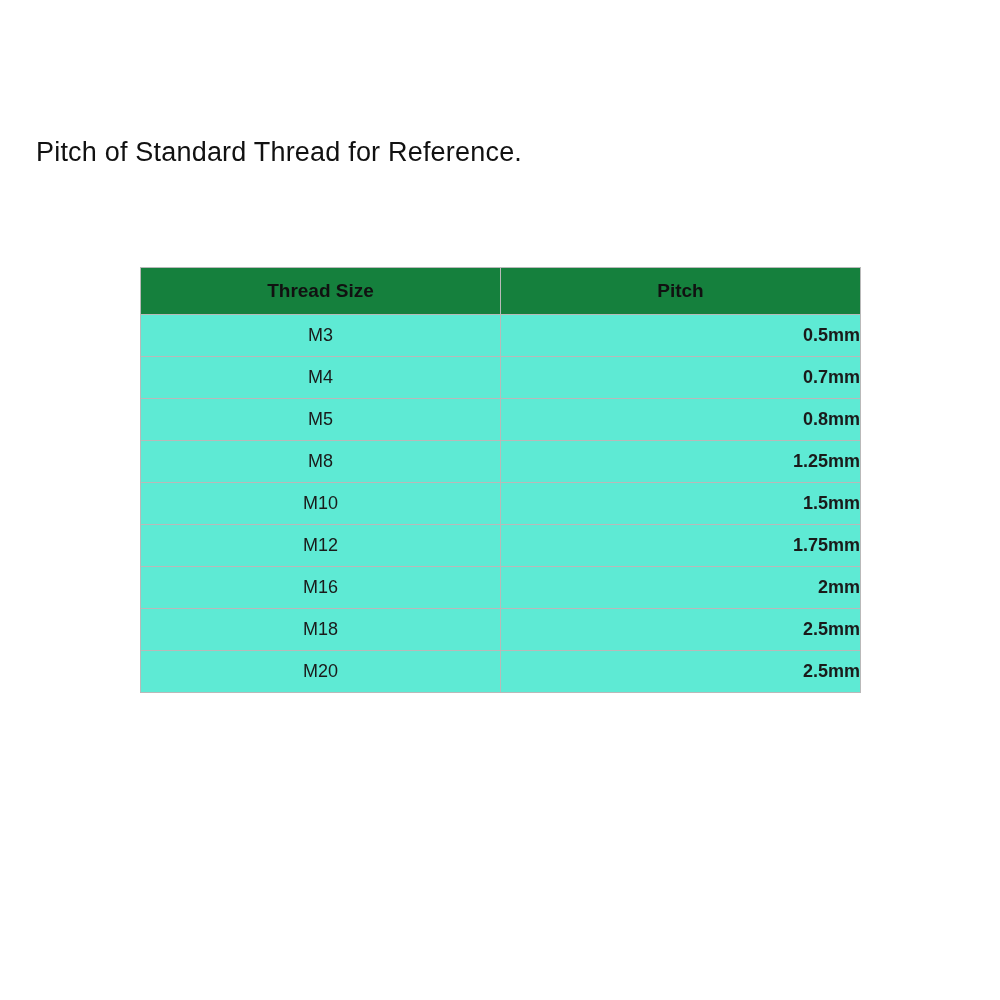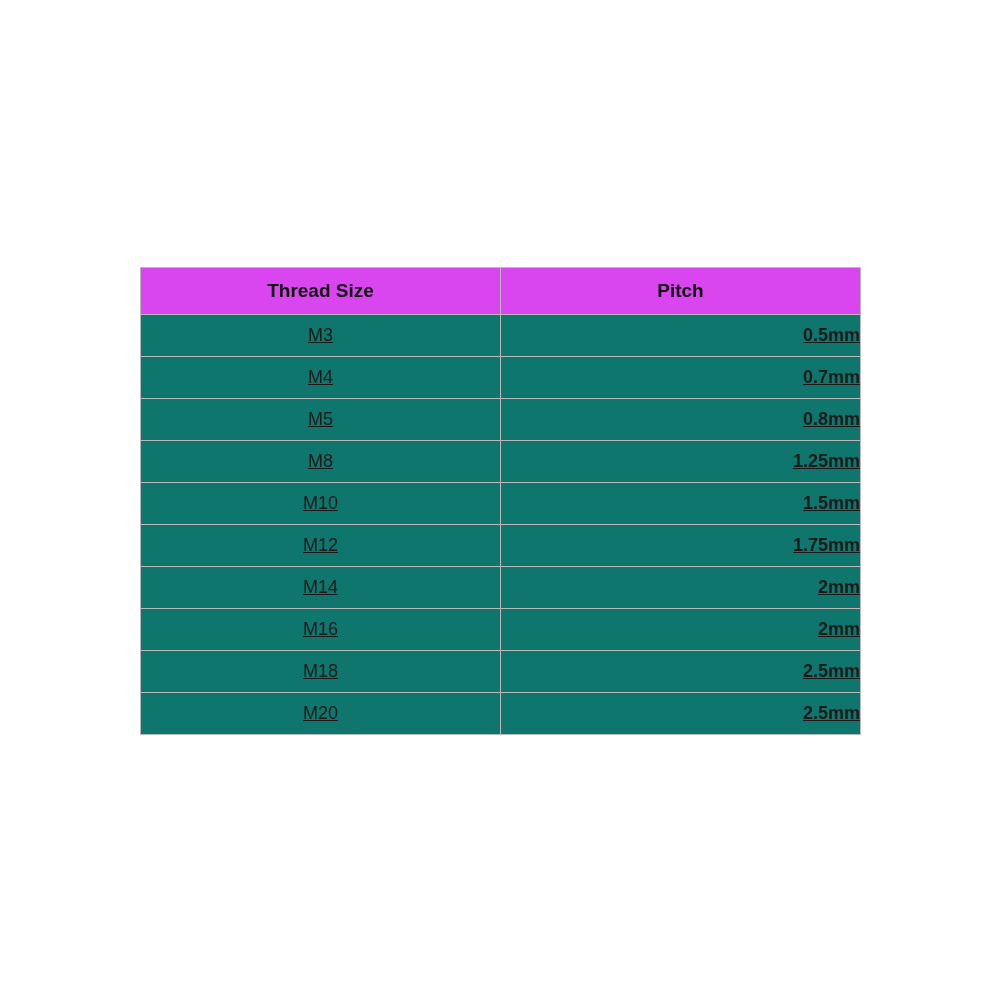--- a/index.html
+++ b/index.html
@@ -43,44 +43,44 @@
   table.pitch-table th,
   table.pitch-table td {
     border: 1px solid #b9b9b9;
     text-align: center;
     vertical-align: middle;
     font-size: 18px;
     color: #1a1a1a;
     padding: 0;
   }
   table.pitch-table thead th {
-    background: #d946ef;
+    background: #15803d;
     height: 46px;
     font-weight: 700;
     font-size: 19px;
     color: #111111;
   }
   table.pitch-table tbody td {
     height: 41px;
-    background: #0f766e;
+    background: #5eead4;
     font-weight: 400;
-    text-decoration: underline;
   }
   table.pitch-table tbody td.pitch-cell {
     font-weight: 700;
     text-align: right;
   }
   col.col-size { width: 360px; }
   col.col-pitch { width: 360px; }
 </style>
 </head>
 <body>
 
 <div class="page">
 
+  <div class="page-title">Pitch of Standard Thread for Reference.</div>
 
   <div class="table-wrap">
     <table class="pitch-table">
       <colgroup>
         <col class="col-size">
         <col class="col-pitch">
       </colgroup>
       <thead>
         <tr>
           <th>Thread Size</th>
@@ -106,24 +106,20 @@
           </tr>
           <tr>
             <td class="size-cell">M10</td>
             <td class="pitch-cell">1.5mm</td>
           </tr>
           <tr>
             <td class="size-cell">M12</td>
             <td class="pitch-cell">1.75mm</td>
           </tr>
           <tr>
-            <td class="size-cell">M14</td>
-            <td class="pitch-cell">2mm</td>
-          </tr>
-          <tr>
             <td class="size-cell">M16</td>
             <td class="pitch-cell">2mm</td>
           </tr>
           <tr>
             <td class="size-cell">M18</td>
             <td class="pitch-cell">2.5mm</td>
           </tr>
           <tr>
             <td class="size-cell">M20</td>
             <td class="pitch-cell">2.5mm</td>

